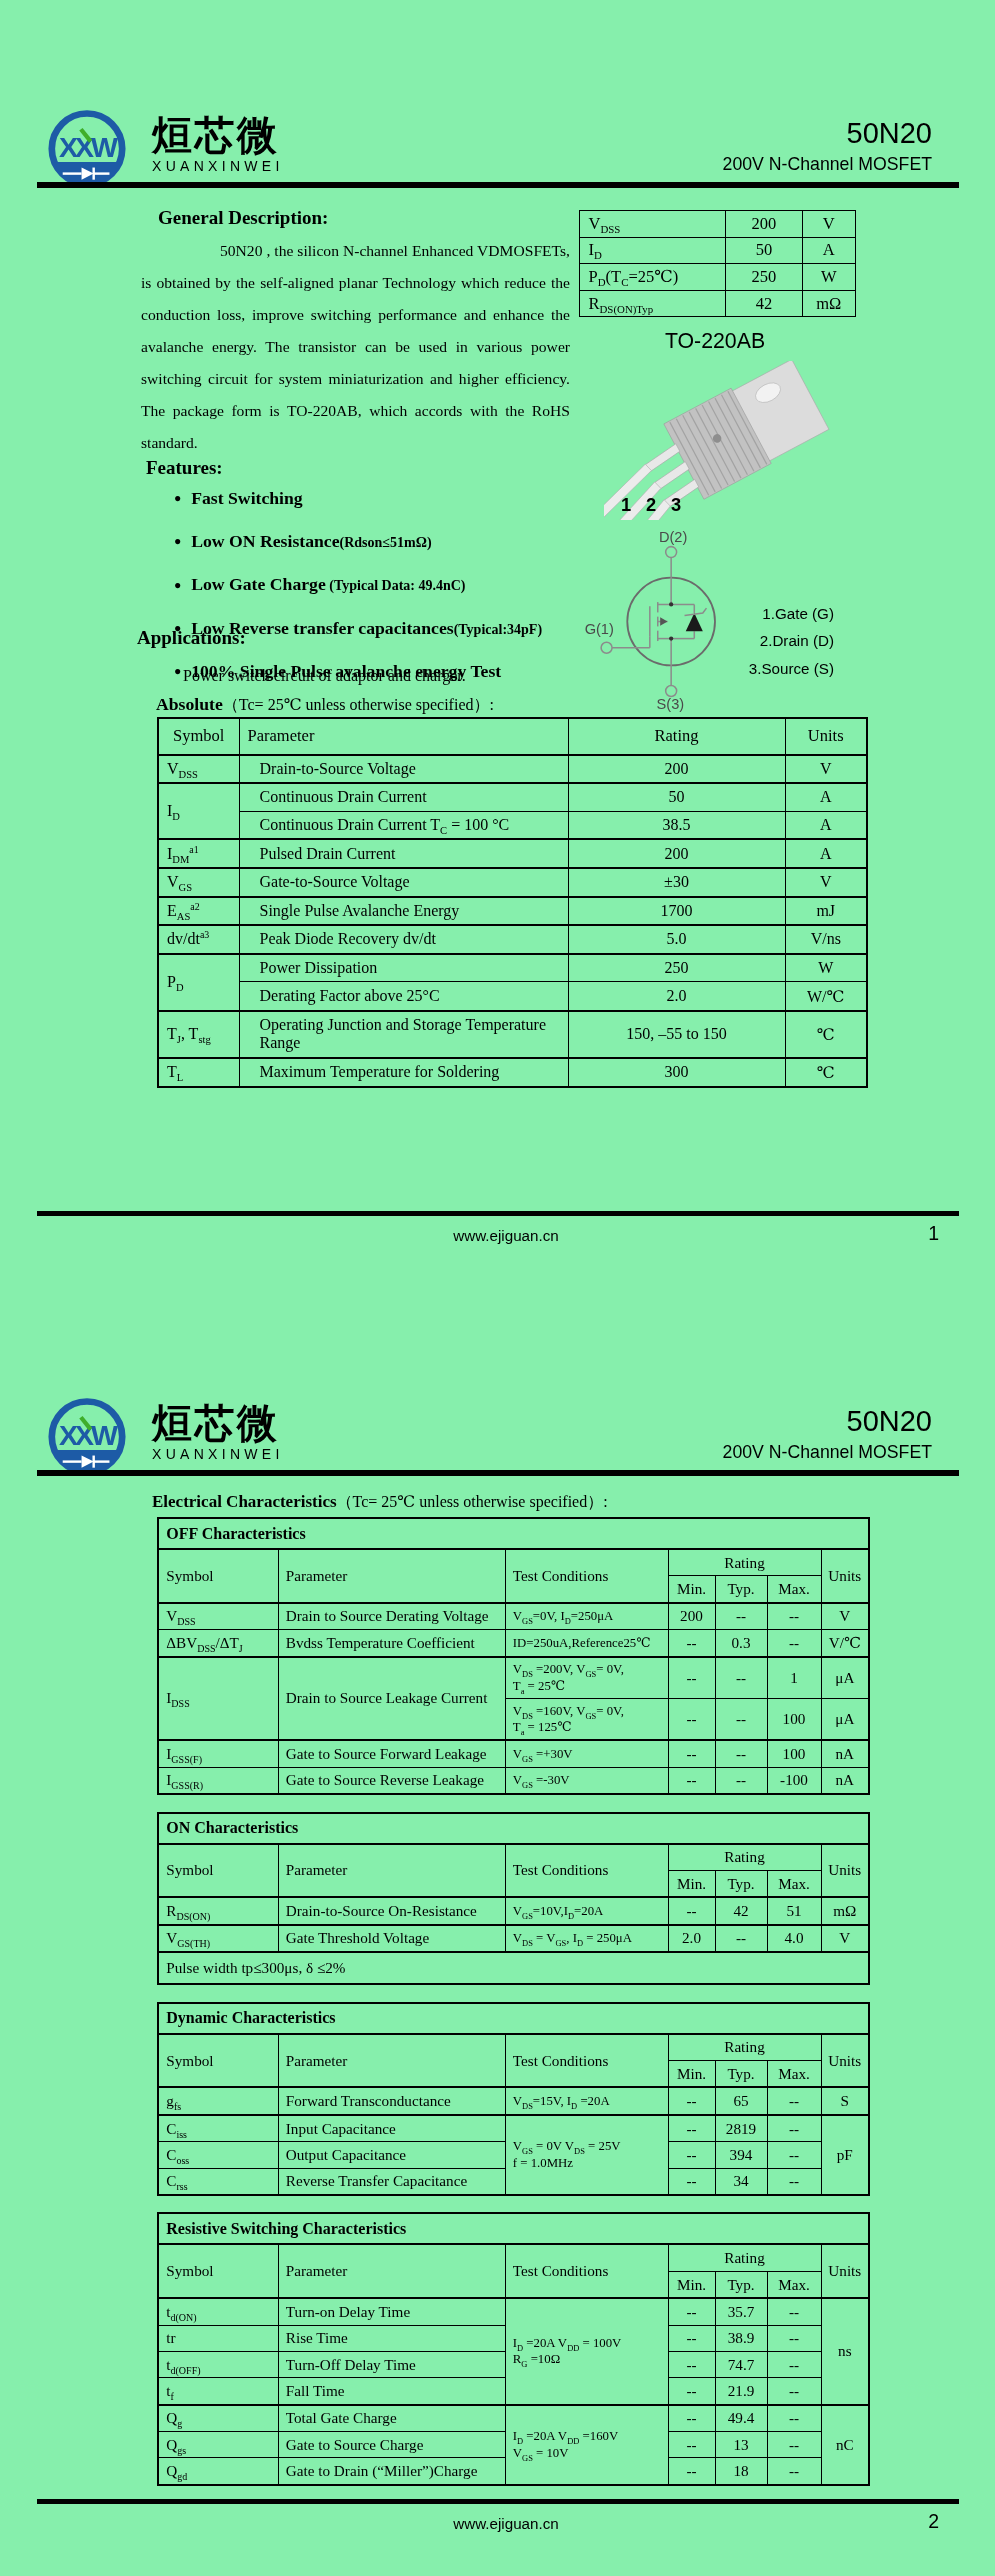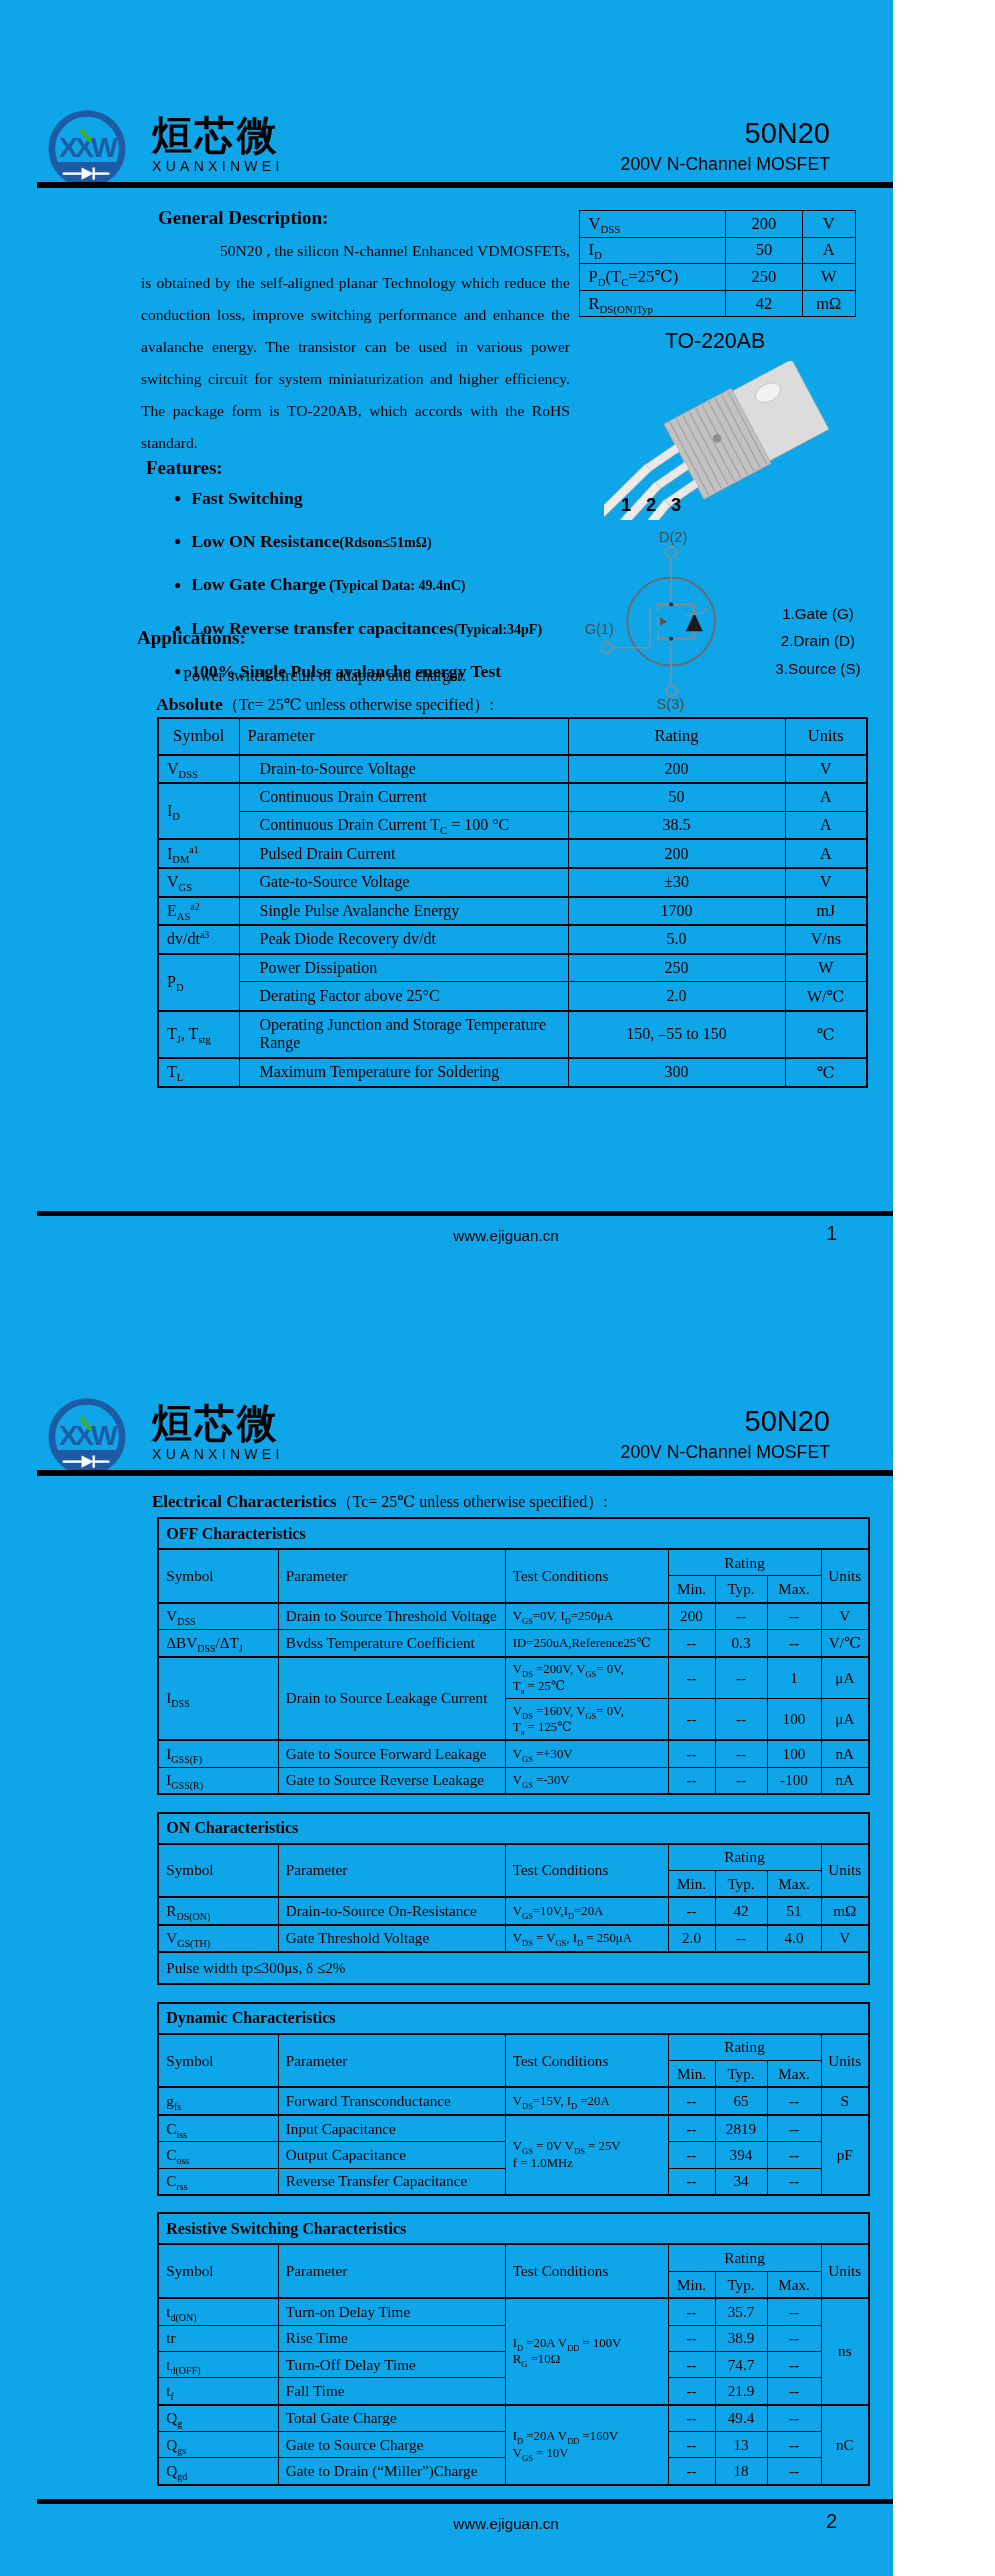--- a/index.html
+++ b/index.html
@@ -1,17 +1,17 @@
 <!DOCTYPE html>
 <html style="font-size:9.8px"><head>
 <meta charset="utf-8">
 <style>
   html,body{margin:0;padding:0;background:#ffffff;}
   body{width:995px;font-family:"Liberation Serif","DejaVu Serif",serif;color:#000;}
-  .page{position:relative;width:893px;height:1288px;background:#0ea5e9;overflow:hidden;}
+  .page{position:relative;width:995px;height:1288px;background:#86efac;overflow:hidden;}
 
   
   .logo-wrap{position:absolute;left:46px;top:105px;display:flex;align-items:flex-start;}
   .logo-txt{margin-left:24px;}
   .logo-cn{font-family:"Liberation Sans","DejaVu Sans",sans-serif;font-weight:bold;font-size:40px;line-height:40px;letter-spacing:2.4px;margin-top:9.8px;}
   .logo-en{font-family:"Liberation Sans","DejaVu Sans",sans-serif;font-size:14px;letter-spacing:4.3px;margin-top:3.7px;}
   .part-no{position:absolute;right:63px;top:117px;font-family:"Liberation Sans","DejaVu Sans",sans-serif;font-size:29px;text-align:right;}
   .part-sub{position:absolute;right:63px;top:154px;font-family:"Liberation Sans","DejaVu Sans",sans-serif;font-size:17.7px;text-align:right;}
   .hdr-rule{position:absolute;left:37px;width:922px;top:182px;height:5.5px;background:#000;}
 
@@ -29,21 +29,21 @@
   .qtab td.val{text-align:center;width:68px;}
   .qtab td.unit{text-align:center;}
   .pkg-name{position:absolute;left:610px;top:329px;width:210px;text-align:center;font-family:"Liberation Sans","DejaVu Sans",sans-serif;font-size:21.3px;}
   .pkg-img{position:absolute;left:604px;top:361px;}
   .feat-list{position:absolute;left:174px;top:485px;width:427px;margin:0;padding:0;list-style:none;}
   .feat-list li{margin-bottom:15.2px;font-size:17.7px;font-weight:bold;line-height:27px;}
   .feat-list li::before{content:"●";font-size:12.2px;vertical-align:1.8px;margin-right:9.8px;}
   .feat-note{font-size:14px;}
   .app-body{position:absolute;left:183px;top:667px;font-size:16px;}
   .sym-img{position:absolute;left:581px;top:524px;}
-  .sym-legend{position:absolute;left:766px;top:600px;width:104px;font-family:"Liberation Sans","DejaVu Sans",sans-serif;font-size:15.2px;line-height:27.4px;text-align:center;}
+  .sym-legend{position:absolute;left:730px;top:600px;width:104px;font-family:"Liberation Sans","DejaVu Sans",sans-serif;font-size:15.2px;line-height:27.4px;text-align:right;}
   .abs-title{position:absolute;left:156px;top:694px;font-size:16px;}
   .abs-title b{font-size:17.7px;}
 
   .atab{position:absolute;left:157px;top:717px;width:710px;border-collapse:collapse;table-layout:fixed;}
   .atab td{border:1.2px solid #000;font-size:16px;padding:4.3px 6.1px;}
   .atab tr.hd td{text-align:center;font-size:16.5px;padding:7.3px 6.1px;}
   .atab td.sym{padding-left:8px;}
   .atab td.par{padding-left:20px;}
   .atab td.val,.atab td.unit{text-align:center;}
   .atab .bt{border-top:2.1px solid #000;}
@@ -345,21 +345,21 @@
         <td colspan="3">Rating</td>
         <td rowspan="2" class="hb" style="overflow-wrap:anywhere;">Units</td>
       </tr>
       <tr class="h1r">
         <td class="hb">Min.</td>
         <td class="hb">Typ.</td>
         <td class="hb">Max.</td>
       </tr>
       <tr>
         <td class="sym">V<sub>DSS</sub></td>
-        <td class="par">Drain to Source Threshold Voltage</td>
+        <td class="par">Drain to Source Derating Voltage</td>
         <td class="tc">V<sub>GS</sub>=0V, I<sub>D</sub>=250μA</td>
         <td class="v">200</td>
         <td class="v">--</td>
         <td class="v">--</td>
         <td class="u">V</td>
       </tr>
       <tr>
         <td class="sym">ΔBV<sub>DSS</sub>/ΔT<sub>J</sub></td>
         <td class="par">Bvdss Temperature Coefficient</td>
         <td class="tc">ID=250uA,Reference25℃</td>

